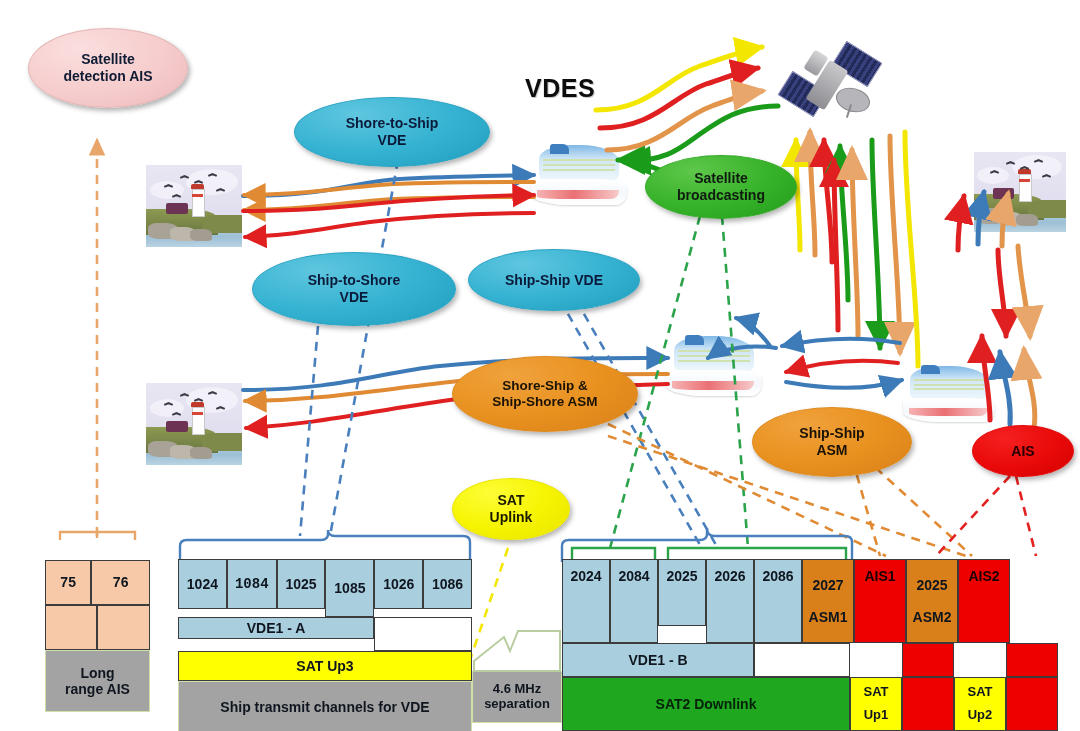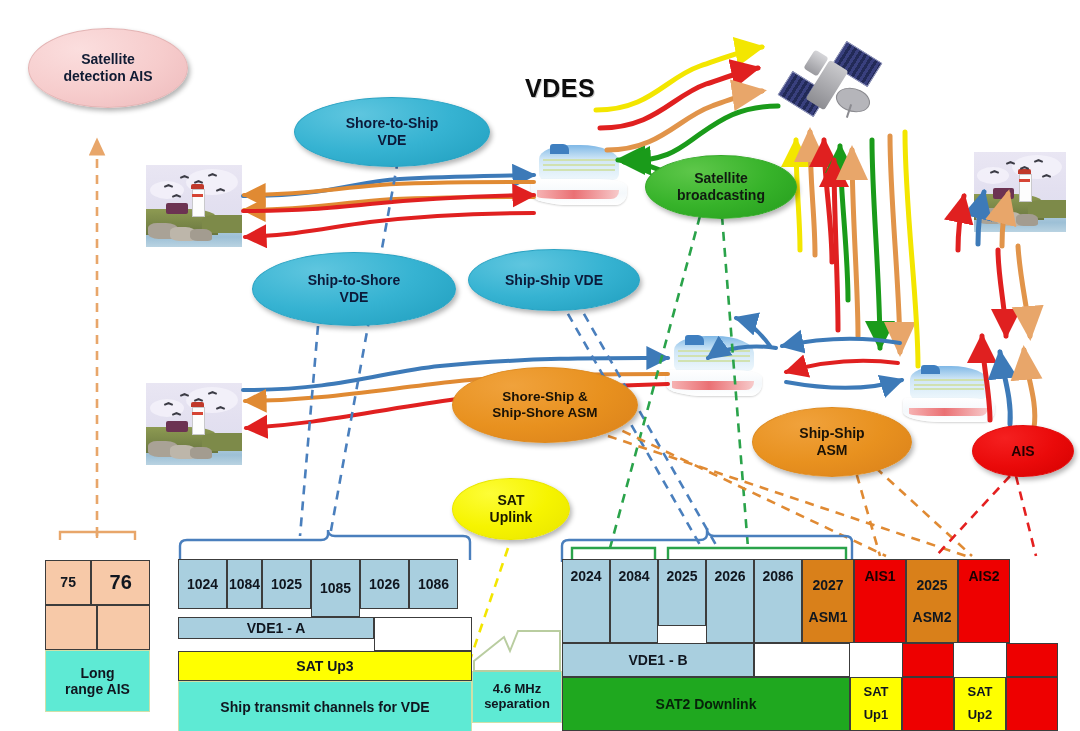--- a/index.html
+++ b/index.html
@@ -80,21 +80,21 @@
             transform:rotate(26deg) skewX(-12deg);border:1px solid #8b8b90;}
 
   
   .tbl{position:absolute;box-sizing:border-box;}
   .cellrow{display:flex;}
   .cell{box-sizing:border-box;border:1px solid #3c3c3c;
         display:flex;align-items:center;justify-content:center;text-align:center;
         font-weight:bold;color:#10161f;line-height:1.15;}
   .c-blue{background:#a9cfdf;}
   .c-peach{background:#f7c9a8;}
-  .c-green-l{background:#5eead4;}
+  .c-green-l{background:#a3a3a3;}
   .c-white{background:#ffffff;}
   .c-yellow{background:#ffff00;}
   .c-green{background:#1fa81f;}
   .c-orange{background:#d9801a;}
   .c-red{background:#ee0000;}
   .two-line{flex-direction:column;}
 
   
   svg#wires{position:absolute;left:0;top:0;width:1080px;height:731px;
             pointer-events:none;}
@@ -355,21 +355,21 @@
     </div>
   </div>
 
   <div class="ell ell-green" style="left:645px;top:155px;width:152px;height:64px;font-size:14px;">
     <div>
       <span>Satellite</span>
       <span>broadcasting</span>
     </div>
   </div>
 
-  <div class="ell ell-orange" style="left:452px;top:367px;width:186px;height:76px;font-size:13.5px;">
+  <div class="ell ell-orange" style="left:452px;top:356px;width:186px;height:76px;font-size:13.5px;">
     <div>
       <span>Shore-Ship &amp;</span>
       <span>Ship-Shore ASM</span>
     </div>
   </div>
 
   <div class="ell ell-orange" style="left:752px;top:407px;width:160px;height:70px;font-size:14px;">
     <div>
       <span>Ship-Ship</span>
       <span>ASM</span>
@@ -387,38 +387,38 @@
     <div>
       <span>AIS</span>
     </div>
   </div>
 
   <div id="vdes-title">VDES</div>
 
   <div class="tbl" style="left:45px;top:560px;width:105px;">
     <div class="cellrow">
       <div class="cell c-peach" style="width:52px;height:45px;font-size:14px;">75</div>
-      <div class="cell c-peach" style="width:66px;height:45px;font-size:20px;">76</div>
+      <div class="cell c-peach" style="width:66px;height:45px;font-size:14px;">76</div>
     </div>
     <div class="cellrow">
       <div class="cell c-peach" style="width:52px;height:45px;"></div>
       <div class="cell c-peach" style="width:53px;height:45px;"></div>
     </div>
     <div class="cellrow">
       <div class="cell c-green-l two-line" style="width:105px;height:62px;font-size:14px;border-color:#cfe0a8;">
         <span>Long</span>
         <span>range AIS</span>
       </div>
     </div>
   </div>
 
   <div class="tbl" style="left:178px;top:559px;width:294px;">
     <div class="cellrow">
       <div class="cell c-blue" style="width:49px;height:50px;font-size:14px;">1024</div>
-      <div class="cell c-blue" style="width:35px;height:50px;font-size:14px;">1084</div>
+      <div class="cell c-blue" style="width:50px;height:50px;font-size:14px;font-family:Liberation Mono, monospace;">1084</div>
       <div class="cell c-blue" style="width:49px;height:50px;font-size:14px;">1025</div>
       <div class="cell c-blue" style="width:49px;height:58px;font-size:14px;">1085</div>
       <div class="cell c-blue" style="width:49px;height:50px;font-size:14px;">1026</div>
       <div class="cell c-blue" style="width:49px;height:50px;font-size:14px;">1086</div>
     </div>
     <div class="cellrow">
       <div class="cell c-blue" style="width:196px;height:22px;font-size:14px;">VDE1 - A</div>
       <div class="cell c-white" style="width:98px;height:34px;"></div>
     </div>
     <div class="cellrow">

